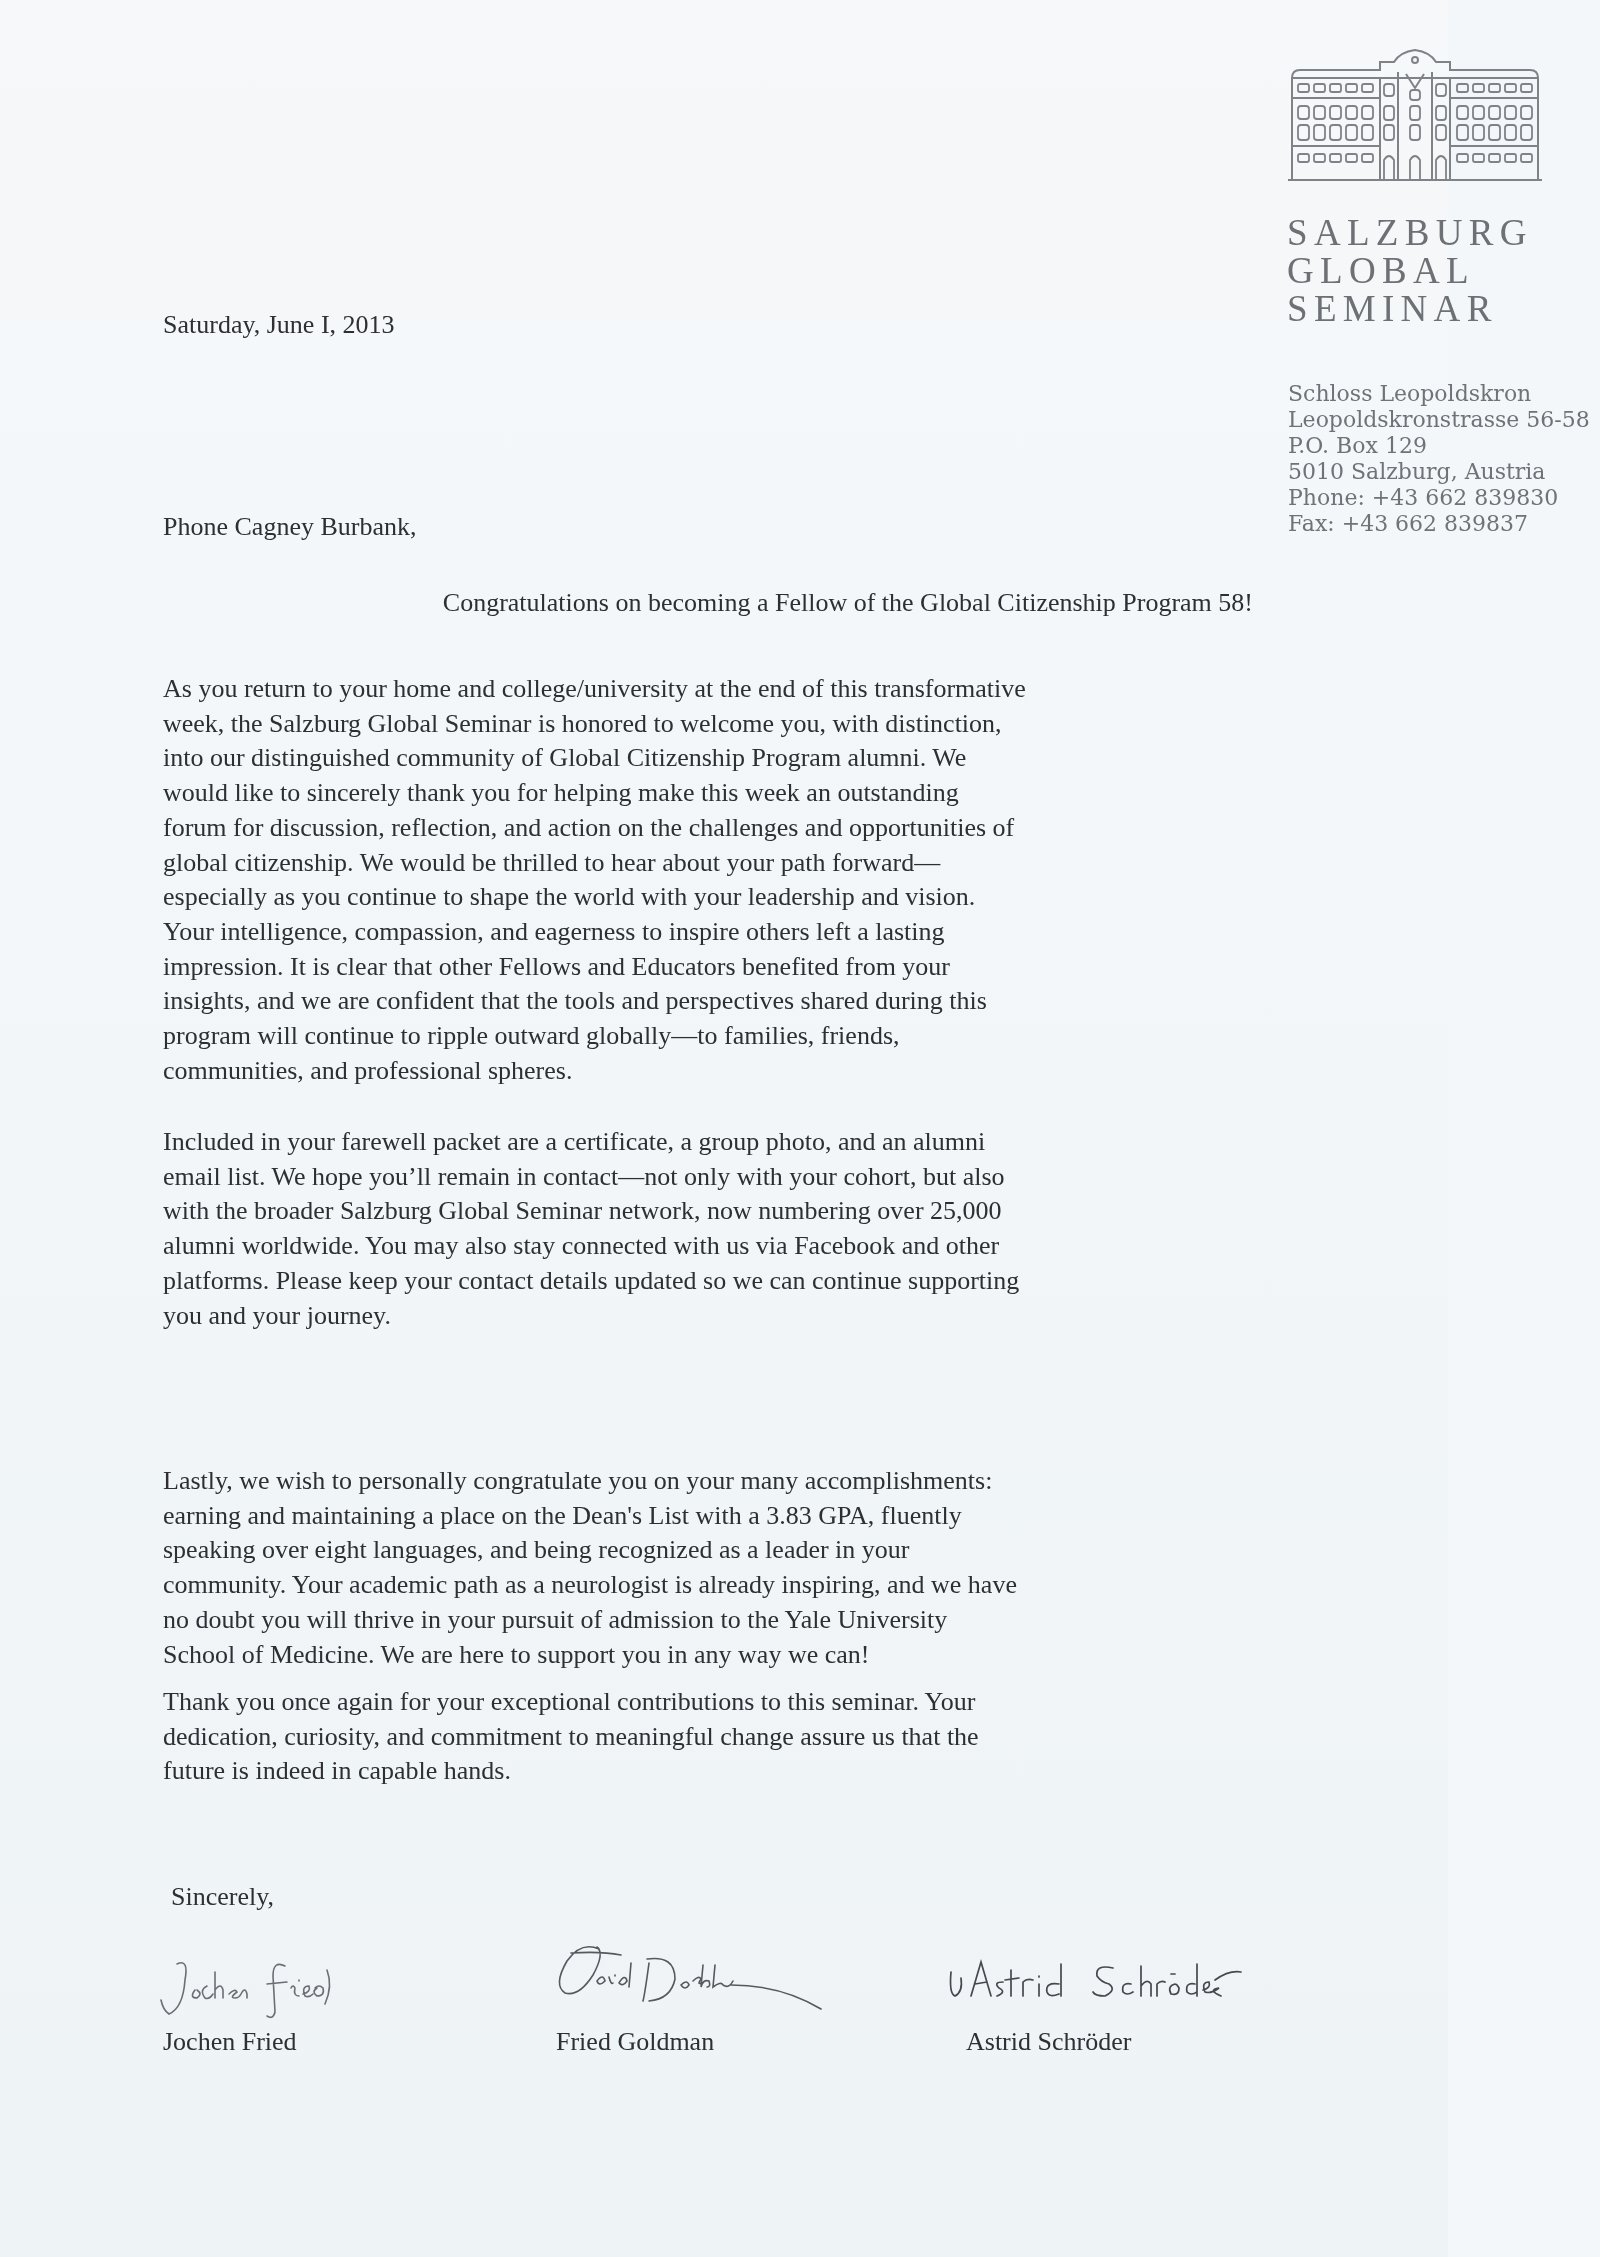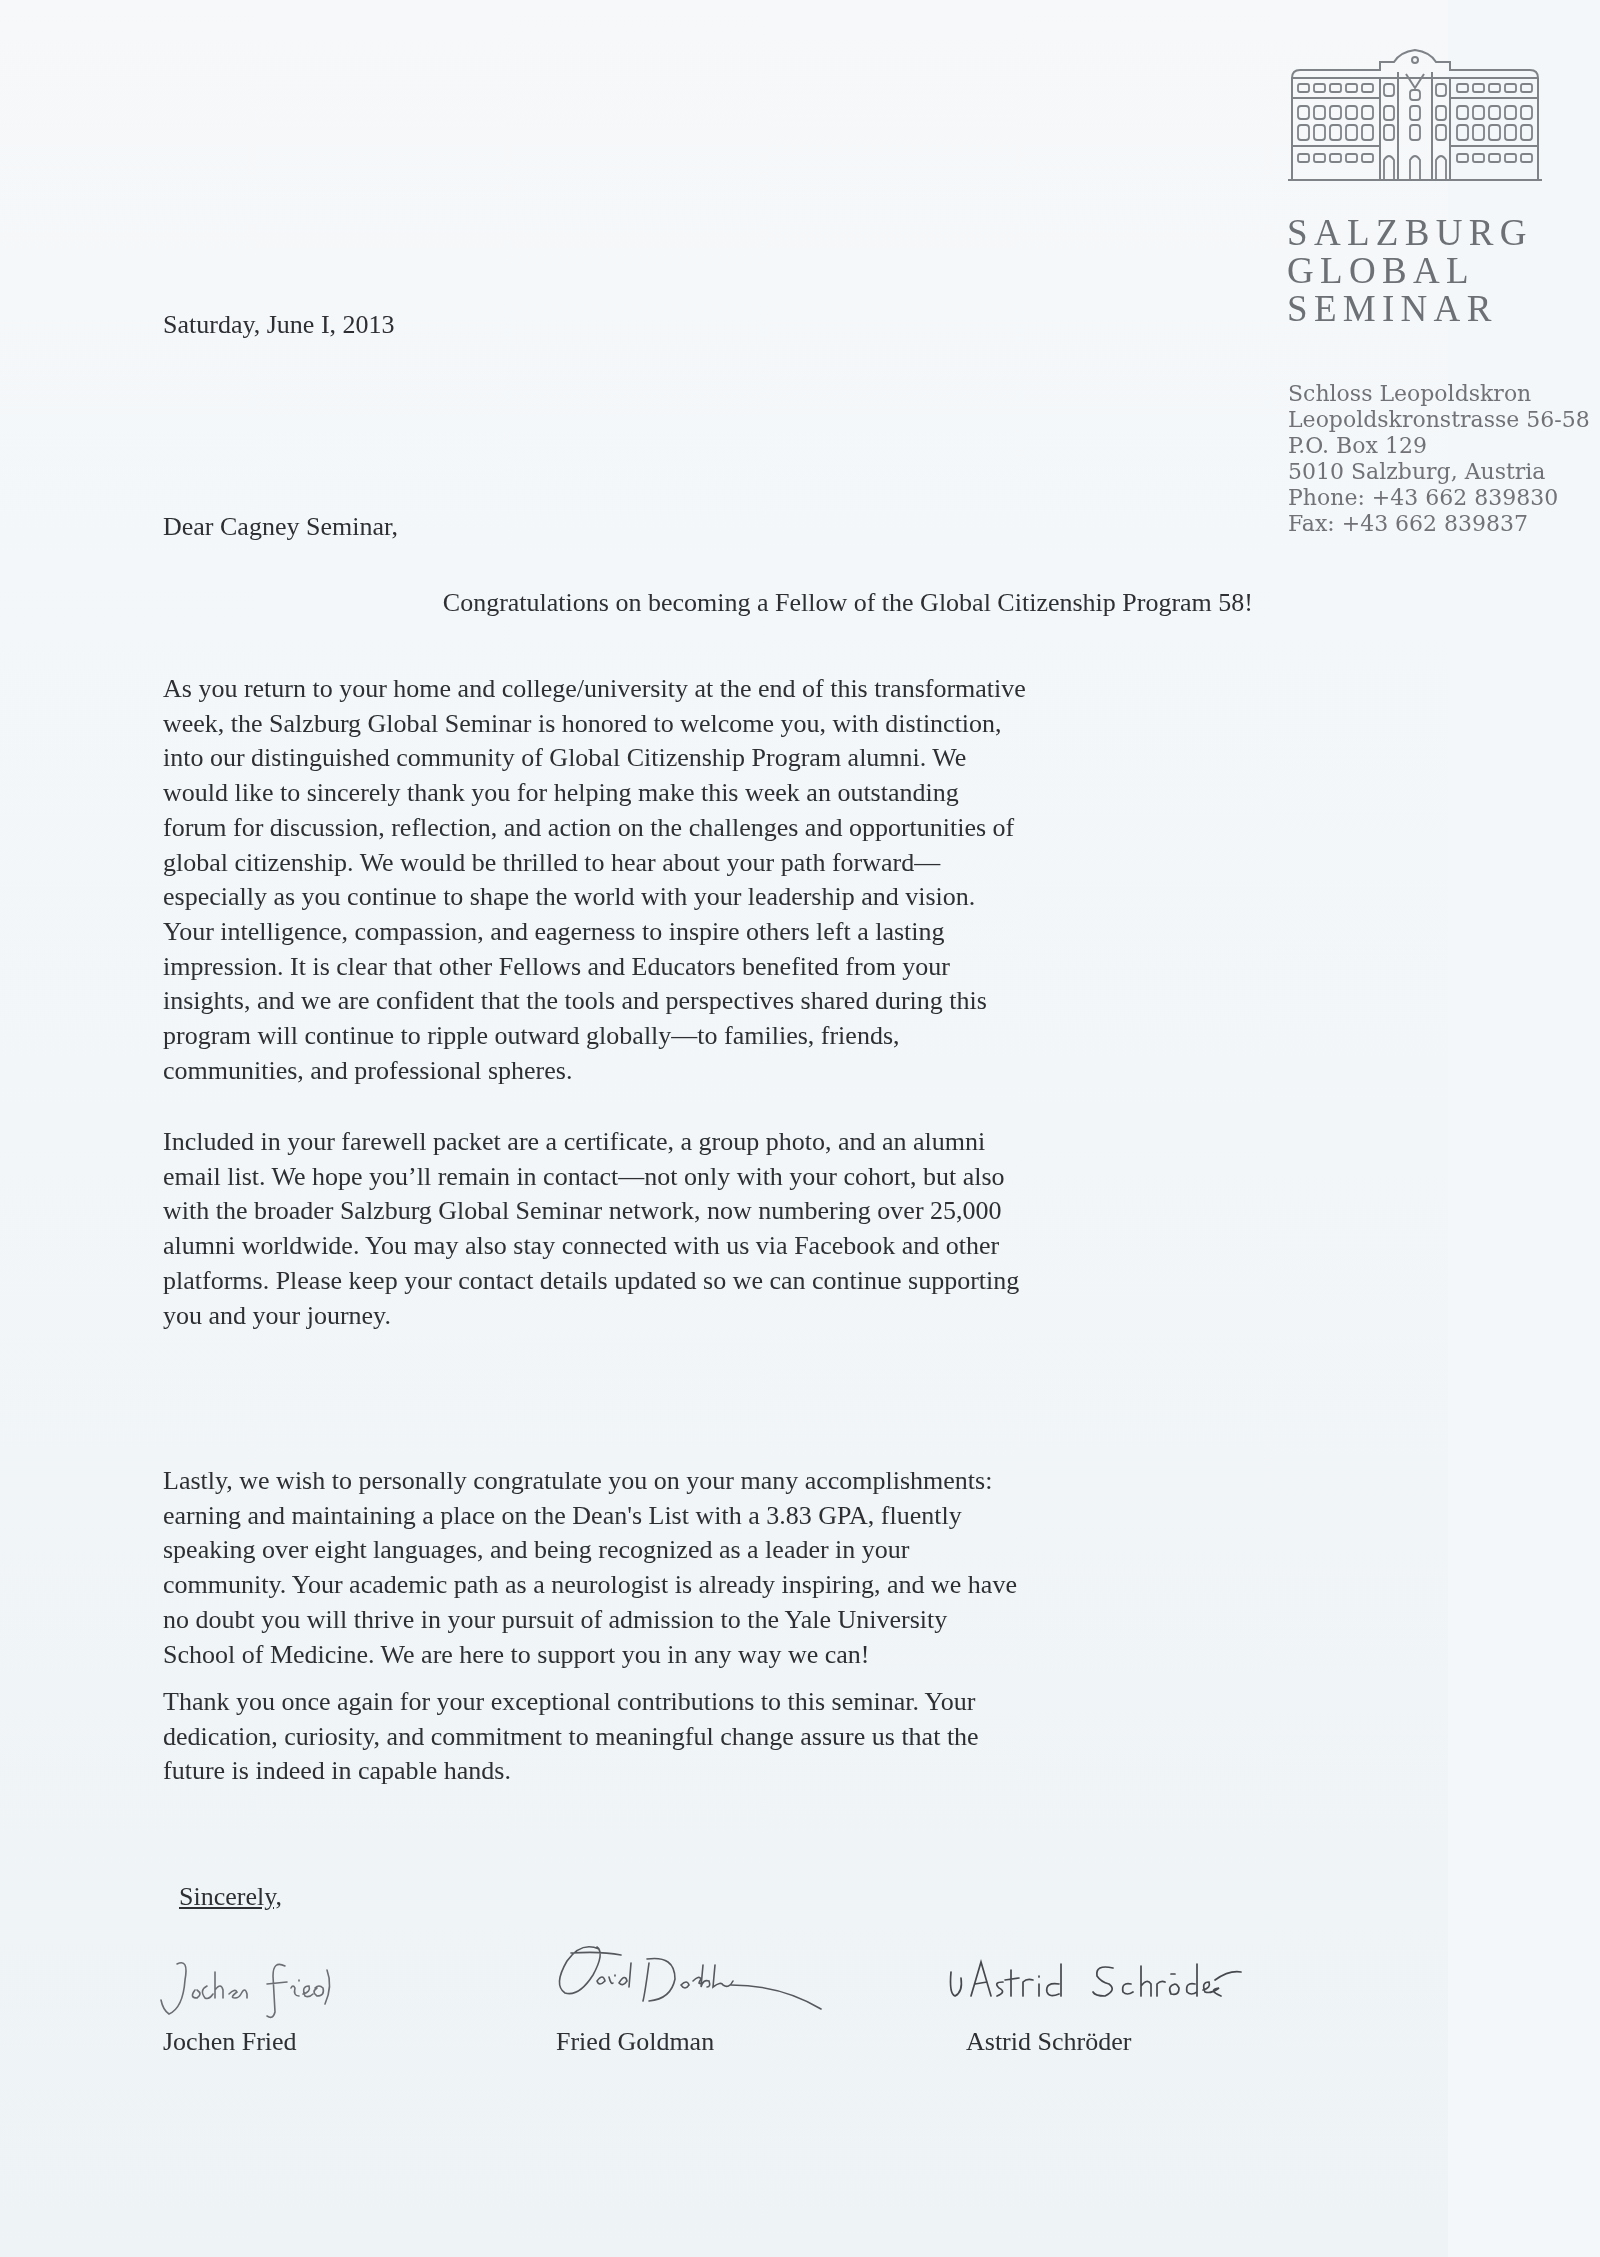--- a/index.html
+++ b/index.html
@@ -23,21 +23,21 @@
   .letter { position: absolute; left: 163px; top: 0; width: 1080px; font-size: 26px; line-height: 34.7px; color: #2d2f33; }
   .date { position: absolute; top: 308px; left: 0; white-space: nowrap; }
   .salutation { position: absolute; top: 510px; left: 0; white-space: nowrap; }
   .para { position: absolute; left: 0; width: 1090px; }
   .line { white-space: nowrap; display: block; }
   .p1 { top: 586px; text-align: right; }
   .p2 { top: 672px; }
   .p3 { top: 1125px; }
   .p4 { top: 1430px; margin-top: 34px; }
   .p5 { top: 1685px; }
-  .closing { position: absolute; top: 1880px; left: 16px; text-decoration: underline; }
+  .closing { position: absolute; top: 1880px; left: 8px; }
   .sig { position: absolute; top: 1950px; }
   .sig svg { display: block; }
   .sig-name { position: absolute; top: 2025px; white-space: nowrap; }
 </style>
 </head>
 <body>
 
 <div class="page">
 
   <div class="logo">
@@ -108,21 +108,21 @@
     <div>Schloss Leopoldskron</div>
     <div>Leopoldskronstrasse 56-58</div>
     <div>P.O. Box 129</div>
     <div>5010 Salzburg, Austria</div>
     <div>Phone: +43 662 839830</div>
     <div>Fax: +43 662 839837</div>
   </div>
 
   <div class="letter">
     <div class="date">Saturday, June I, 2013</div>
-    <div class="salutation">Dear Cagney Seminar,</div>
+    <div class="salutation">Phone Cagney Burbank,</div>
 
     <div class="para p1">
       <span class="line">Congratulations on becoming a Fellow of the Global Citizenship Program 58!</span>
     </div>
 
     <div class="para p2">
       <span class="line">As you return to your home and college/university at the end of this transformative</span>
       <span class="line">week, the Salzburg Global Seminar is honored to welcome you, with distinction,</span>
       <span class="line">into our distinguished community of Global Citizenship Program alumni. We</span>
       <span class="line">would like to sincerely thank you for helping make this week an outstanding</span>

